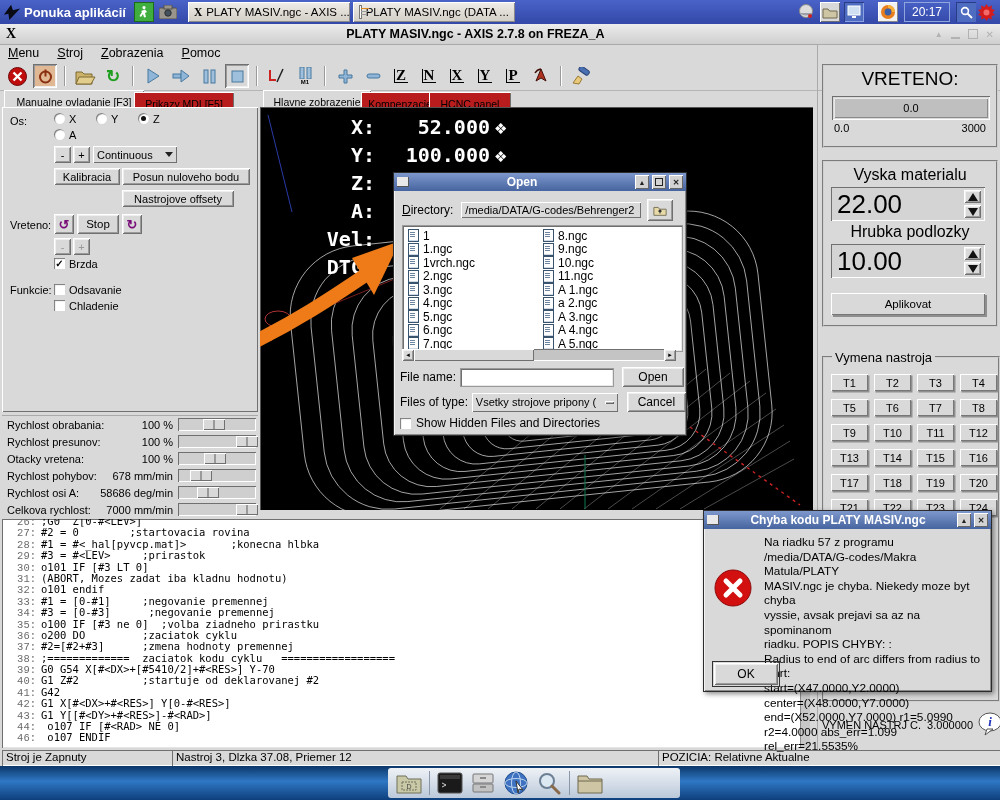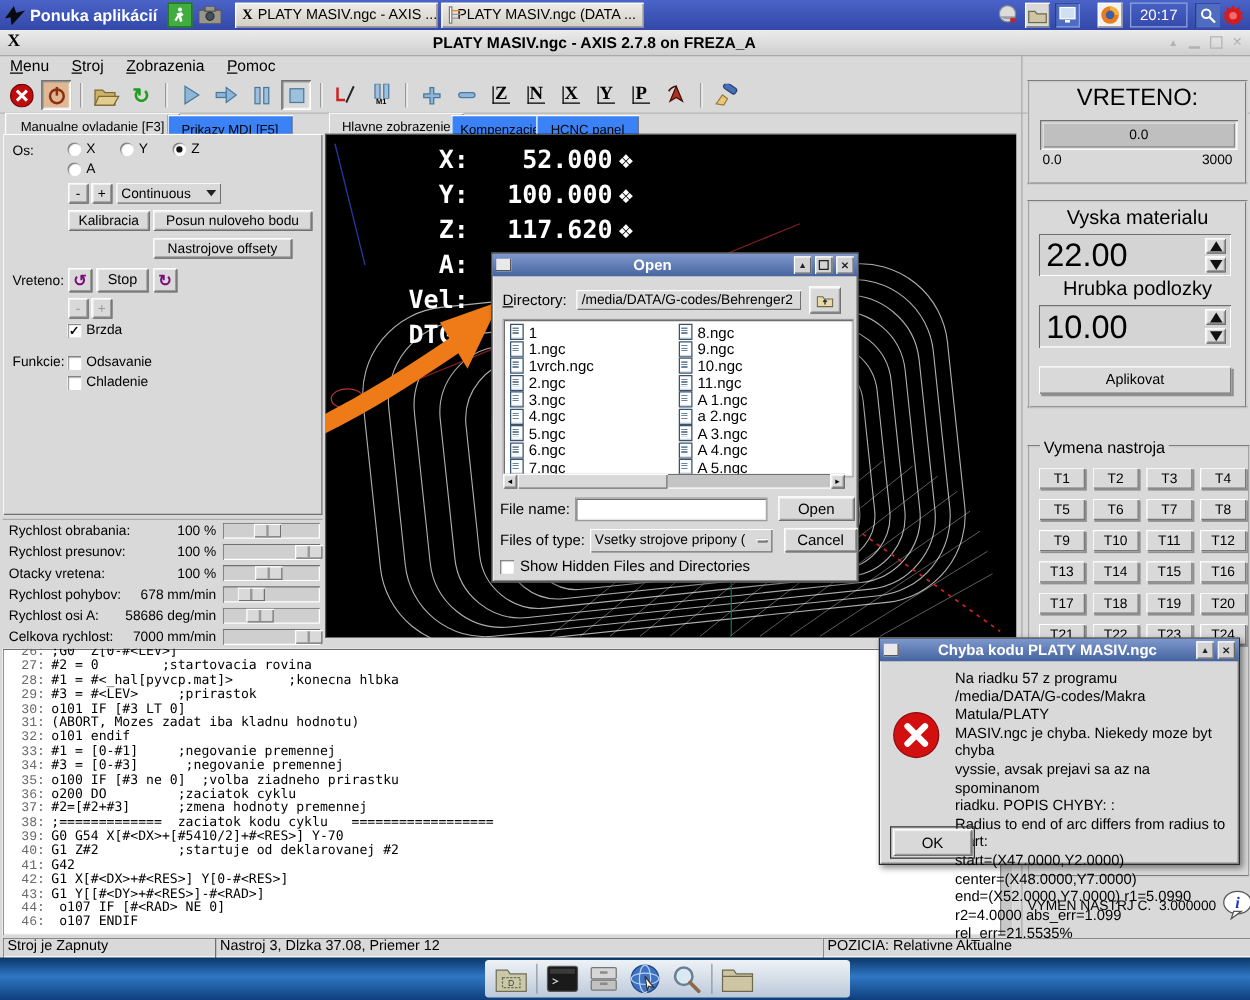--- a/index.html
+++ b/index.html
@@ -21,28 +21,28 @@
   #titlebar{left:0;top:24px;width:1000px;height:20px;background:linear-gradient(180deg,#ececec,#cfcfcf);display:flex;align-items:center;border-bottom:1px solid #aaa}
   #menubar{left:0;top:44px;width:1000px;height:18px;display:flex;align-items:center;gap:18px;padding-left:8px}
   .mi{font-size:12.5px;display:inline-block}
   #toolbar{left:0;top:62px;width:1000px;height:28px;display:flex;align-items:center;gap:4px;padding-left:5px;border-bottom:1px solid #b5b5b5}
   .tbi{width:24px;height:24px;display:flex;align-items:center;justify-content:center}
   .tsep{width:2px;height:20px;box-shadow:inset 1px 0 0 #9a9a9a,inset -1px 0 0 #fff;margin:0 3px}
   .vletter{font-family:"Liberation Serif",serif;font-weight:bold;font-size:15px;border-left:1px solid #000;border-bottom:1px solid #000;padding:0 2px 0 1px;line-height:13px}
   
   .tab{position:absolute;top:90px;height:18px;background:#d9d9d9;box-shadow:inset 1px 1px 0 #fff,inset -1px 0 0 #707070;
        display:flex;align-items:flex-start;justify-content:center;font-size:10.5px;padding:6px 6px;white-space:nowrap}
-  .tab.inactive{top:92px;height:16px;background:#3b82f6}
+  .tab.inactive{top:92px;height:16px;background:#b91c1c}
   
   #lpanel{left:2px;top:107px;width:256px;height:305px;background:#d9d9d9;box-shadow:inset 1px 1px 0 #fff,inset -1px -1px 0 #707070}
   .lbl{font-size:11px}
   .radio{width:11px;height:11px;border-radius:50%;background:#fff;box-shadow:inset 1px 1px 1px #777;display:inline-block;position:relative}
   .radio.sel::after{content:"";position:absolute;left:3px;top:3px;width:5px;height:5px;border-radius:50%;background:#111}
   .chk{width:11px;height:11px;background:#fff;box-shadow:inset 1px 1px 1px #777;display:inline-flex;align-items:center;justify-content:center;font-size:10px;font-weight:bold}
-  .row{position:absolute;display:flex;align-items:flex-end;gap:4px}
+  .row{position:absolute;display:flex;align-items:flex-start;gap:4px}
   .sbtn{height:17px;min-width:17px}
   .dis{color:#9a9a9a}
   
   #sliders{left:2px;top:415px;width:256px;height:103px;border-top:1px solid #aaa}
   .srow{display:flex;align-items:center;height:17px;padding-left:5px}
   .srow .sl{font-size:11px;flex:0 0 auto}
   .srow .sv{font-size:11px;margin-left:auto;padding-right:5px;white-space:nowrap}
   .track{position:relative;width:78px;height:13px;flex:0 0 78px;box-shadow:inset 1px 1px 0 #707070,inset -1px -1px 0 #fff;background:#cfcfcf;margin-right:2px}
   .thumb{position:absolute;top:1px;width:22px;height:11px;background:#d9d9d9;box-shadow:inset 1px 1px 0 #fff,inset -1px -1px 0 #707070}
   .thumb::before{content:"";position:absolute;left:10px;top:1px;width:2px;height:9px;background:#9a9a9a}
@@ -476,21 +476,21 @@
       </div>
       </div>
   </div>
 
   <svg width="553" height="403" viewBox="0 0 553 403" style="position:absolute;left:0;top:0;z-index:4">
     <path d="M-10,237 C35,215 70,192 104,169" stroke="#ee7b17" stroke-width="14" fill="none" stroke-linecap="round"></path>
     <polygon points="140,134 92,151 114,188" fill="#ee7b17"></polygon>
   </svg>
 </div>
 
-<div class="dialog abs" style="left:393px;top:202px;width:292px;height:262px;z-index:6">
+<div class="dialog abs" style="left:393px;top:172px;width:292px;height:262px;z-index:6">
   <div class="dtitle">
     <span class="titleicon"></span>
     <span class="cap">Open</span>
     <span class="dbtn" style="font-size:7px">▲</span>
     <span class="dbtn">
         <span style="width:6px;height:6px;border:1.5px solid #222"></span>
       </span>
     <span class="dbtn">✕</span>
   </div>
   <div class="abs" style="left:8px;top:26px;width:276px;height:22px;display:flex;align-items:center">

